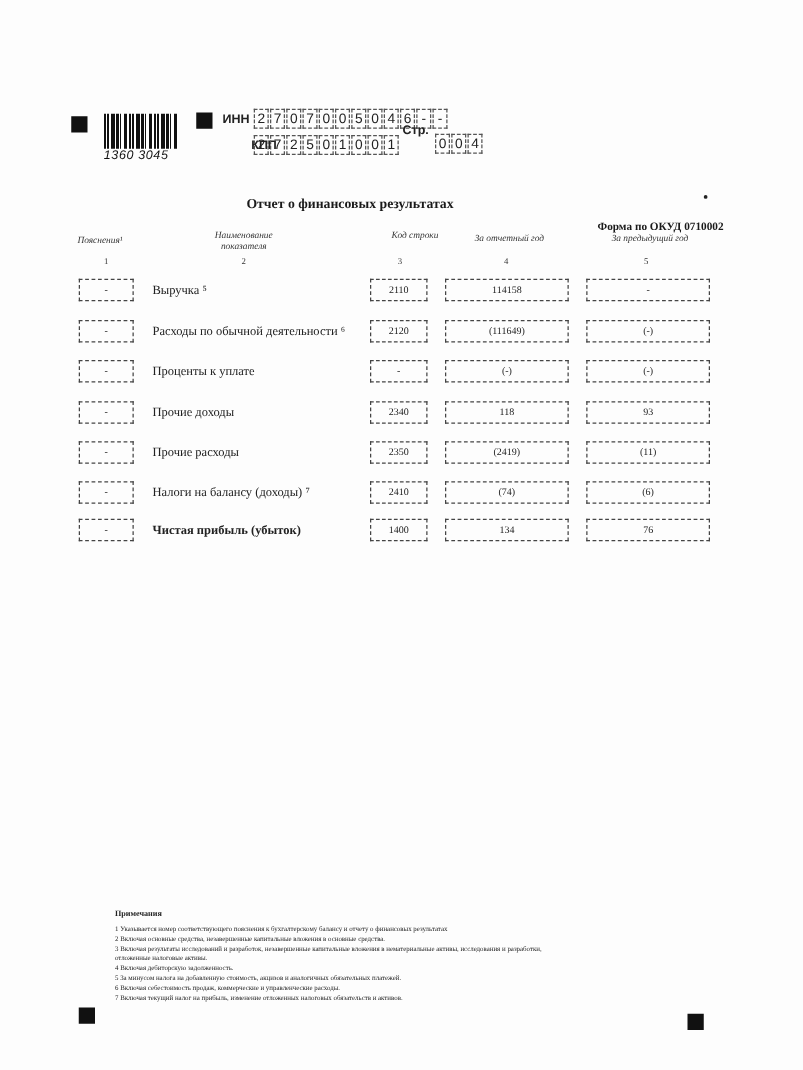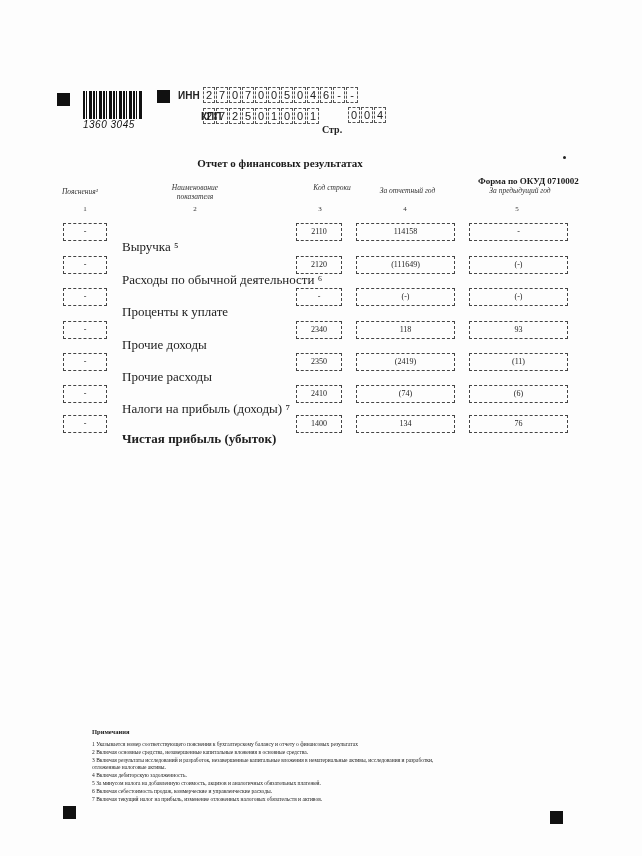--- a/index.html
+++ b/index.html
@@ -22,21 +22,21 @@
 
   .hdr { position: absolute; font-size: 7.5px; font-style: italic; text-align: center; line-height: 9px; color: #333; }
   .hdr-num { position: absolute; font-size: 7px; text-align: center; color: #333; }
 
   .row { position: absolute; left: 0; width: 642px; height: 20px; }
   .box { position: absolute; top: 0; height: 18px; border: 1px dashed #444; font-size: 8px; text-align: center; line-height: 16px; color: #222; }
   .box-ref { left: 63px; width: 44px; }
   .box-code { left: 296px; width: 46px; }
   .box-cur { left: 356px; width: 99px; }
   .box-prev { left: 469px; width: 99px; }
-  .row-name { position: absolute; left: 122px; top: 16px; font-size: 13px; color: #222; }
+  .row-name { position: absolute; left: 122px; top: 4px; font-size: 10px; color: #222; }
   .row-name.bold { font-weight: bold; }
 
   .notes-title { position: absolute; left: 92px; top: 728px; font-size: 6.5px; font-weight: bold; color: #222; }
   .note { position: absolute; left: 92px; font-size: 5.5px; color: #222; white-space: nowrap; line-height: 7px; }
 </style>
 </head>
 <body>
 
 <div class="marker" style="left:57px;top:93px;"></div>
 <div class="marker" style="left:157px;top:90px;"></div>
@@ -67,21 +67,21 @@
     <div class="cell">2</div>
     <div class="cell">7</div>
     <div class="cell">2</div>
     <div class="cell">5</div>
     <div class="cell">0</div>
     <div class="cell">1</div>
     <div class="cell">0</div>
     <div class="cell">0</div>
     <div class="cell">1</div>
   </div>
-<div class="label-page" style="left:322px;top:124px;font-family:Liberation Serif, serif;">Стр.</div>
+<div class="label-page" style="left:322px;top:99px;">Стр.</div>
 <div class="cells" style="left:348px;top:107px;" id="page-cells">
     <div class="cell">0</div>
     <div class="cell">0</div>
     <div class="cell">4</div>
   </div>
 
 <div class="okud">Форма по ОКУД 0710002</div>
 <div class="dot" style="left:563px;top:156px;"></div>
 
 <div class="title">Отчет о финансовых результатах</div>
@@ -128,21 +128,21 @@
 </div>
 <div class="row" style="top:353px;">
   <div class="box box-ref">-</div>
   <div class="row-name">Прочие расходы</div>
   <div class="box box-code">2350</div>
   <div class="box box-cur">(2419)</div>
   <div class="box box-prev">(11)</div>
 </div>
 <div class="row" style="top:385px;">
   <div class="box box-ref">-</div>
-  <div class="row-name">Налоги на прибыль (доходы) ⁷</div>
+  <div class="row-name">Налоги на балансу (доходы) ⁷</div>
   <div class="box box-code">2410</div>
   <div class="box box-cur">(74)</div>
   <div class="box box-prev">(6)</div>
 </div>
 <div class="row" style="top:415px;">
   <div class="box box-ref">-</div>
   <div class="row-name bold">Чистая прибыль (убыток)</div>
   <div class="box box-code">1400</div>
   <div class="box box-cur">134</div>
   <div class="box box-prev">76</div>

